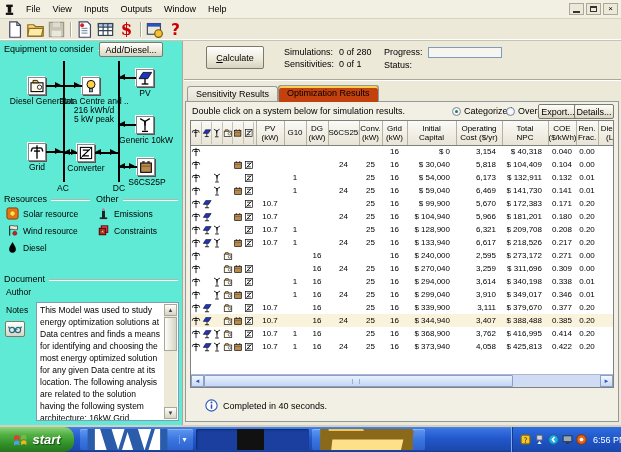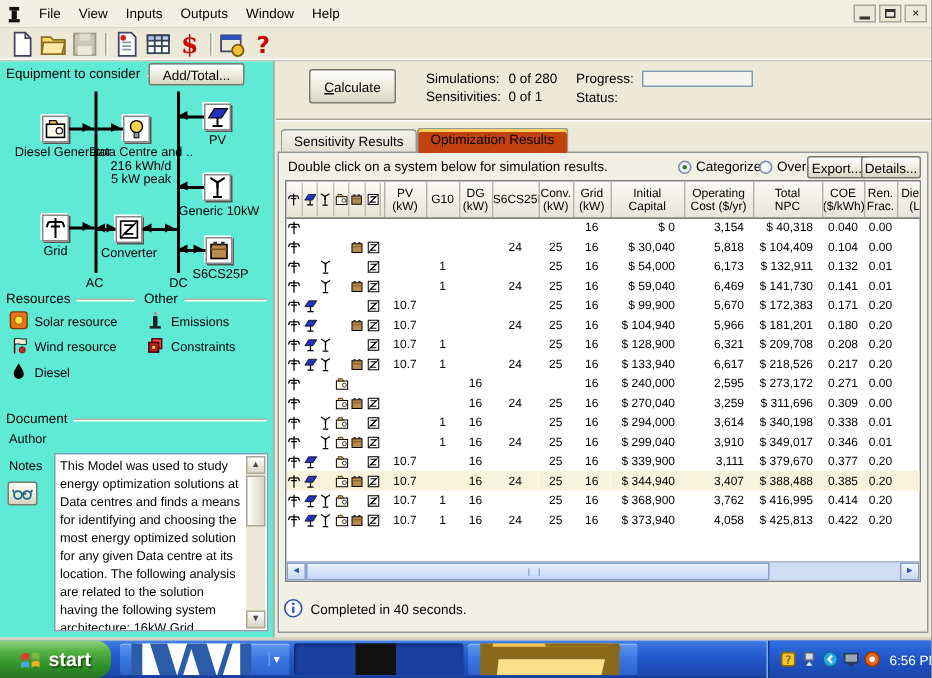--- a/index.html
+++ b/index.html
@@ -90,30 +90,30 @@
 .c-ctr{text-align:center}
 .c-rt{text-align:right;padding-right:6px}
 
 .hscroll{position:absolute;left:0;right:0;bottom:0;height:13px;background:#cfdcf3;border-top:1px solid #aab8d0;display:flex}
 .harrow{width:13px;height:12px;background:linear-gradient(#f4f8ff,#c6d7f5);border:1px solid #8ba0c8;
   display:flex;align-items:center;justify-content:center;font-size:6px;color:#2a52be}
 .htrack{flex:1;position:relative}
 .hthumb{position:absolute;left:0;top:0;height:12px;width:78%;background:linear-gradient(#eaf1fd,#c3d6f6);border:1px solid #8ba0c8;border-radius:1px}
 .hthumb::after{content:"";position:absolute;left:48%;top:3px;width:6px;height:5px;border-left:1px solid #98b0d8;border-right:1px solid #98b0d8}
 
-.statusline{position:absolute;left:3px;top:297px;display:flex;align-items:center;gap:5px;font-size:9px}
+.statusline{position:absolute;left:19px;top:297px;display:flex;align-items:center;gap:5px;font-size:9px}
 .statusline svg{width:13px;height:13px}
 
 .bottomstrip{position:absolute;left:0;right:0;bottom:25px;height:2px;background:#d4d0c0}
 .taskbar{position:absolute;left:0;right:0;bottom:0;height:25px;
   background:linear-gradient(#4b86e8 0%,#3a74de 8%,#2258cd 45%,#1c48ab 92%,#153a8f 100%)}
 .startbtn{position:absolute;left:0;top:0;height:25px;width:74px;border-radius:0 10px 10px 0;
   background:linear-gradient(#8fd47f 0%,#53b143 30%,#2f8f27 70%,#27731f 100%);
   display:flex;align-items:center;justify-content:center;gap:4px;color:#fff;
-  font-size:13px;font-weight:bold;text-shadow:1px 1px 1px #1a4a12;cursor:default}
+  font-size:13px;font-weight:bold;font-style:italic;text-shadow:1px 1px 1px #1a4a12;cursor:default}
 .startbtn svg{width:15px;height:15px}
 .taskarea{position:absolute;left:80px;top:2px;bottom:2px;display:flex;gap:3px}
 .taskbtn{width:113px;display:flex;align-items:center;gap:4px;padding:0 4px;border-radius:2px;
   background:linear-gradient(#5f97f0,#3a76e0 50%,#2f63cf);box-shadow:inset 0 1px 0 #8ab4f5;
   color:#fff;font-size:9px;overflow:hidden;white-space:nowrap;cursor:default}
 .taskbtn.active{background:#1b3f9e;box-shadow:inset 1px 1px 2px #0c2a70}
 .taskbtn svg{width:12px;height:12px;flex:0 0 12px}
 .tasklabel{overflow:hidden;text-overflow:ellipsis;flex:1}
 .chev{flex:0 0 10px;text-align:center;font-size:8px;border-left:1px solid #6d9df0}
 .tray{position:absolute;right:0;top:0;bottom:0;width:110px;display:flex;align-items:center;gap:3px;
@@ -221,21 +221,21 @@
         <span>
           <svg xmlns="http://www.w3.org/2000/svg" viewBox="0 0 16 16" style="width: 100%; height: 100%; display: block;">
             <text x="8" y="13" font-size="13" text-anchor="middle" fill="#c00" font-weight="bold" font-family="DejaVu Sans,sans-serif">?</text>
           </svg>
         </span>
       </span>
     </div>
 
   <div class="lpanel">
     <div class="gh" style="left:4px;top:3px;width:94px">Equipment to consider</div>
-    <div class="xpbtn" style="position:absolute;left:99px;top:1px;width:64px;height:15px">Add/Total...</div>
+    <div class="xpbtn" style="position:absolute;left:99px;top:1px;width:64px;height:15px">Add/Diesel...</div>
 
     <div class="schem">
       <div class="bus" style="left:63px;top:2px;height:121px"></div>
       <div class="bus" style="left:118px;top:2px;height:121px"></div>
 
       <div class="comp" style="left:28px;top:18px">
           <span>
             <svg xmlns="http://www.w3.org/2000/svg" viewBox="0 0 12 12" style="width: 100%; height: 100%; display: block;">
               <rect x="1.5" y="3.6" width="9" height="6.6" fill="#fffbe8" stroke="#000" stroke-width="0.8"></rect>
               <path d="M3 3.6 V1.8 h3.2 l1 1.8 Z" fill="#f7c24a" stroke="#000" stroke-width="0.6"></path>

